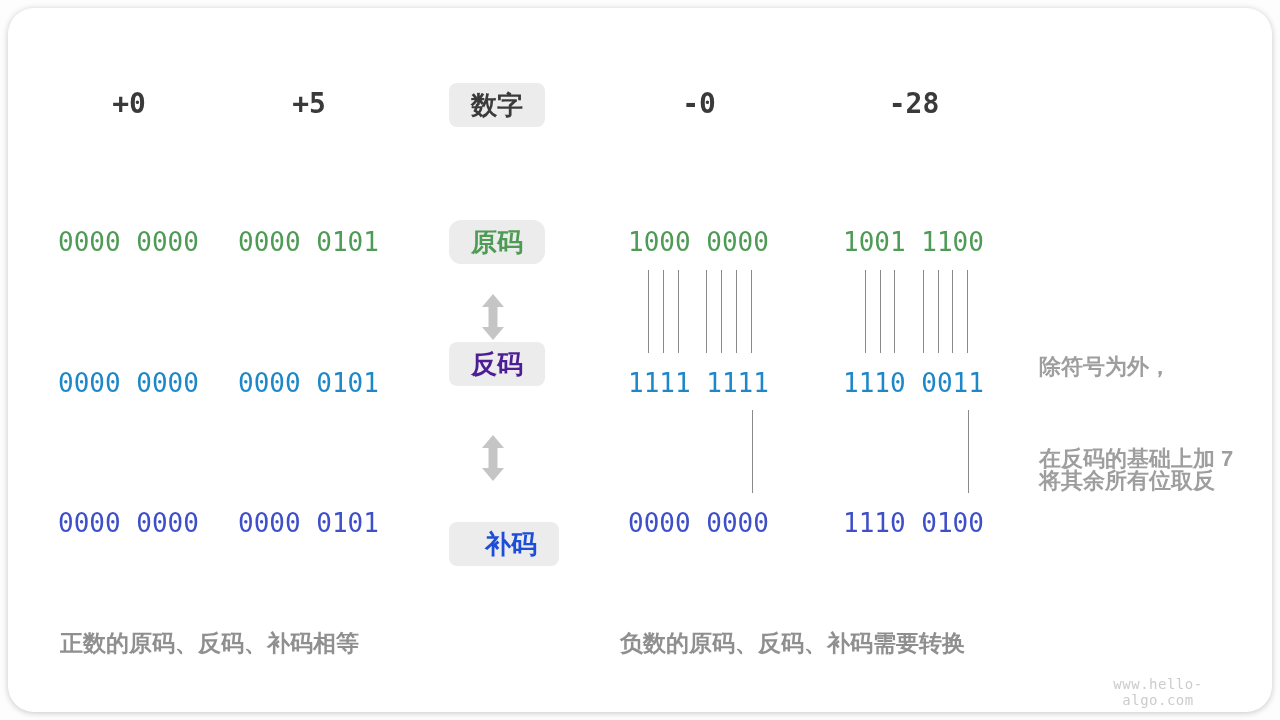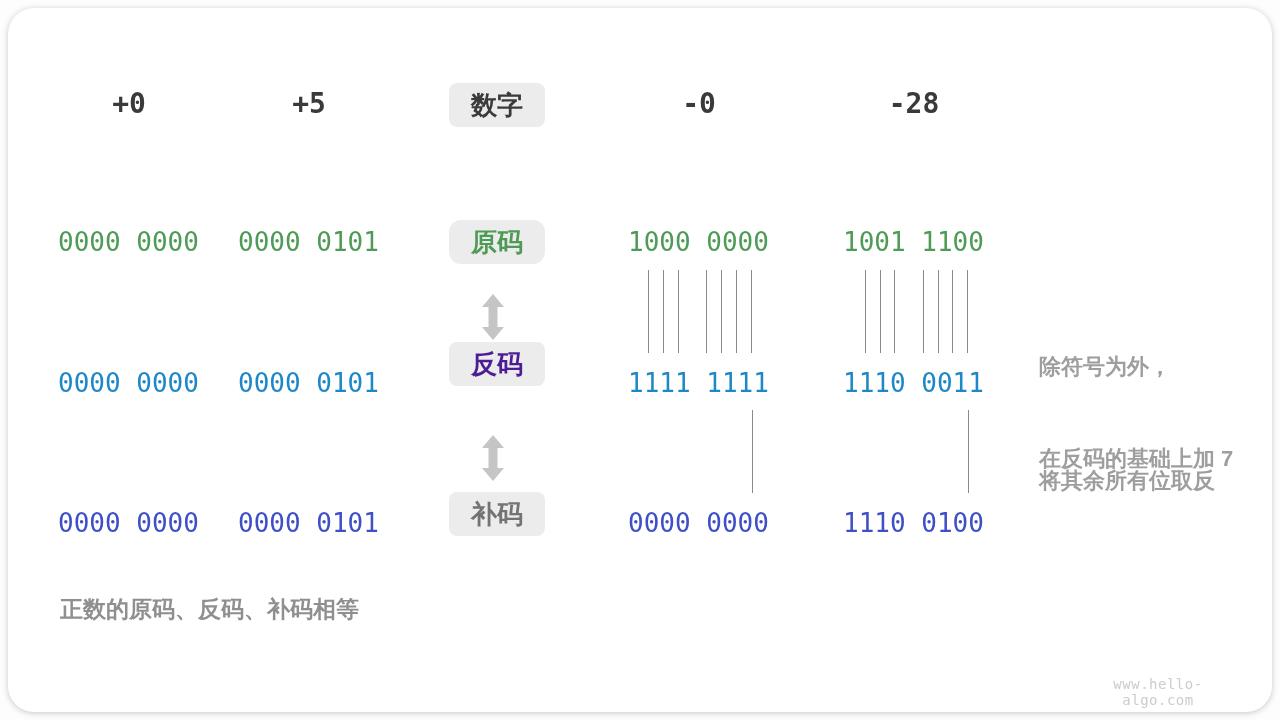--- a/index.html
+++ b/index.html
@@ -20,21 +20,21 @@
              background:var(--box_bg);text-align:center;line-height:44px;
              font-size:26px;font-weight:bold;color:var(--text_dark);}
   
   .tick{position:absolute;width:1px;background:var(--line);}
   
   .arrow{position:absolute;left:482px;}
   .arrow path{fill:var(--arrow);}
   
   .note{position:absolute;left:1004px;font-size:22px;font-weight:bold;color:var(--gray_note);
         line-height:38px;white-space:pre;margin-left:35px;}
-  .caption{position:absolute;top:594px;font-size:23px;font-weight:bold;color:var(--gray_caption);
+  .caption{position:absolute;top:628px;font-size:23px;font-weight:bold;color:var(--gray_caption);
            white-space:pre;}
   .watermark{position:absolute;left:1078px;top:676px;width:160px;text-align:center;
              font-family:"DejaVu Sans Mono",monospace;font-size:14px;letter-spacing:0.5px;
              color:var(--watermark);}
 </style>
 </head>
 <body>
 
 <div class="page">
   <div class="card"></div>
@@ -52,38 +52,39 @@
   <div class="bin col5 rowy1" style="color: rgb(78, 155, 85);">1001 1100</div>
 
   <div class="bin col1 rowy2" style="color: rgb(30, 135, 200);">0000 0000</div>
   <div class="bin col2 rowy2" style="color: rgb(30, 135, 200);">0000 0101</div>
   <div class="label-box" style="top: 342px; color: #4c1d95;">反码</div>
   <div class="bin col4 rowy2" style="color: rgb(30, 135, 200);">1111 1111</div>
   <div class="bin col5 rowy2" style="color: rgb(30, 135, 200);">1110 0011</div>
 
   <div class="bin col1 rowy3" style="color: rgb(62, 79, 200);">0000 0000</div>
   <div class="bin col2 rowy3" style="color: rgb(62, 79, 200);">0000 0101</div>
-  <div class="label-box" style="top: 492px; color: #737373;">补码</div>
+  <div class="label-box" style="top: 522px; color: #1d4ed8; padding-left: 14px;">补码</div>
   <div class="bin col4 rowy3" style="color: rgb(62, 79, 200);">0000 0000</div>
   <div class="bin col5 rowy3" style="color: rgb(62, 79, 200);">1110 0100</div>
 
   <svg class="arrow" style="top:294px" width="22" height="46" viewBox="0 0 22 46">
     <path d="M11 0 L22 13 L15.5 13 L15.5 33 L22 33 L11 46 L0 33 L6.5 33 L6.5 13 L0 13 Z"></path>
   </svg>
   <svg class="arrow" style="top:435px" width="22" height="46" viewBox="0 0 22 46">
     <path d="M11 0 L22 13 L15.5 13 L15.5 33 L22 33 L11 46 L0 33 L6.5 33 L6.5 13 L0 13 Z"></path>
   </svg>
 
   <div class="note" style="top:272px">
     <div>除符号为外，</div>
     <div>将其余所有位取反</div>
   </div>
   <div class="note" style="top:440px">在反码的基础上加 7</div>
 
   <div class="caption" style="left:60px">正数的原码、反码、补码相等</div>
+  <div class="caption" style="left:620px">负数的原码、反码、补码需要转换</div>
 
   <div class="watermark">www.hello-algo.com</div>
 <div class="tick" style="left: 648px; top: 270px; height: 83px;"></div>
     <div class="tick" style="left: 663px; top: 270px; height: 83px;"></div>
     <div class="tick" style="left: 678px; top: 270px; height: 83px;"></div>
     <div class="tick" style="left: 706px; top: 270px; height: 83px;"></div>
     <div class="tick" style="left: 721px; top: 270px; height: 83px;"></div>
     <div class="tick" style="left: 736px; top: 270px; height: 83px;"></div>
     <div class="tick" style="left: 751px; top: 270px; height: 83px;"></div>
     <div class="tick" style="left: 865px; top: 270px; height: 83px;"></div>

